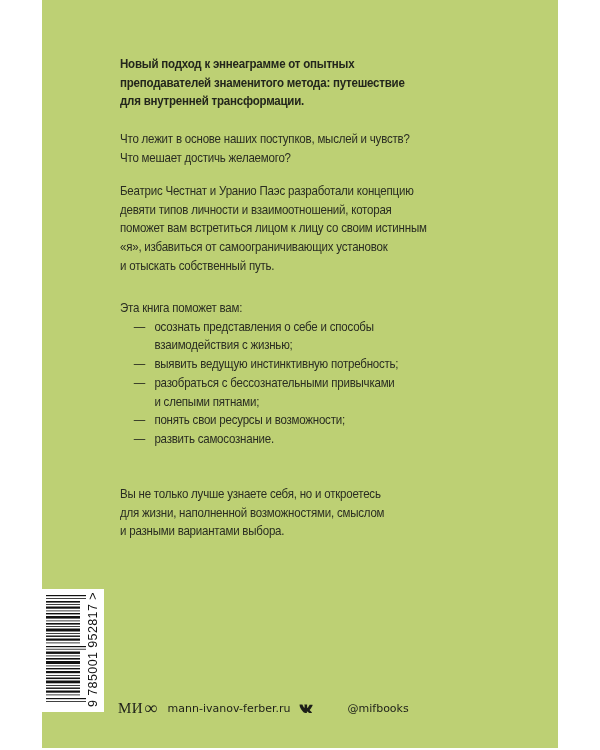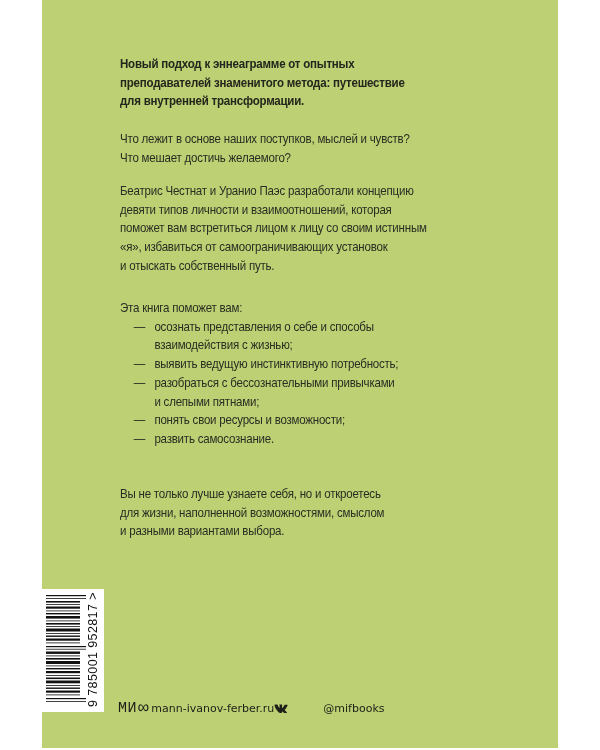--- a/index.html
+++ b/index.html
@@ -85,31 +85,32 @@
       position: absolute;
       left: 118px;
       top: 700px;
       height: 16px;
       display: flex;
       align-items: center;
       color: #1d1f18;
       white-space: nowrap;
     }
     .logo {
-      font-family: Liberation Mono, monospace;
+      font-family: Liberation Serif, serif;
       font-size: 15px;
       letter-spacing: 0.5px;
-      margin-right: 2px;
+      margin-right: 10px;
       display: flex;
       align-items: center;
     }
     .logo .inf { font-size: 18px; line-height: 14px; margin-left: 1px; }
     .site {
       font-family: "DejaVu Sans", sans-serif;
       font-size: 11px;
+      margin-right: 8px;
     }
     .vk-icon {
       width: 14px;
       height: 10px;
       margin-right: 8px;
     }
     .handle {
       font-family: "DejaVu Sans", sans-serif;
       font-size: 11px;
       padding-left: 27px;

